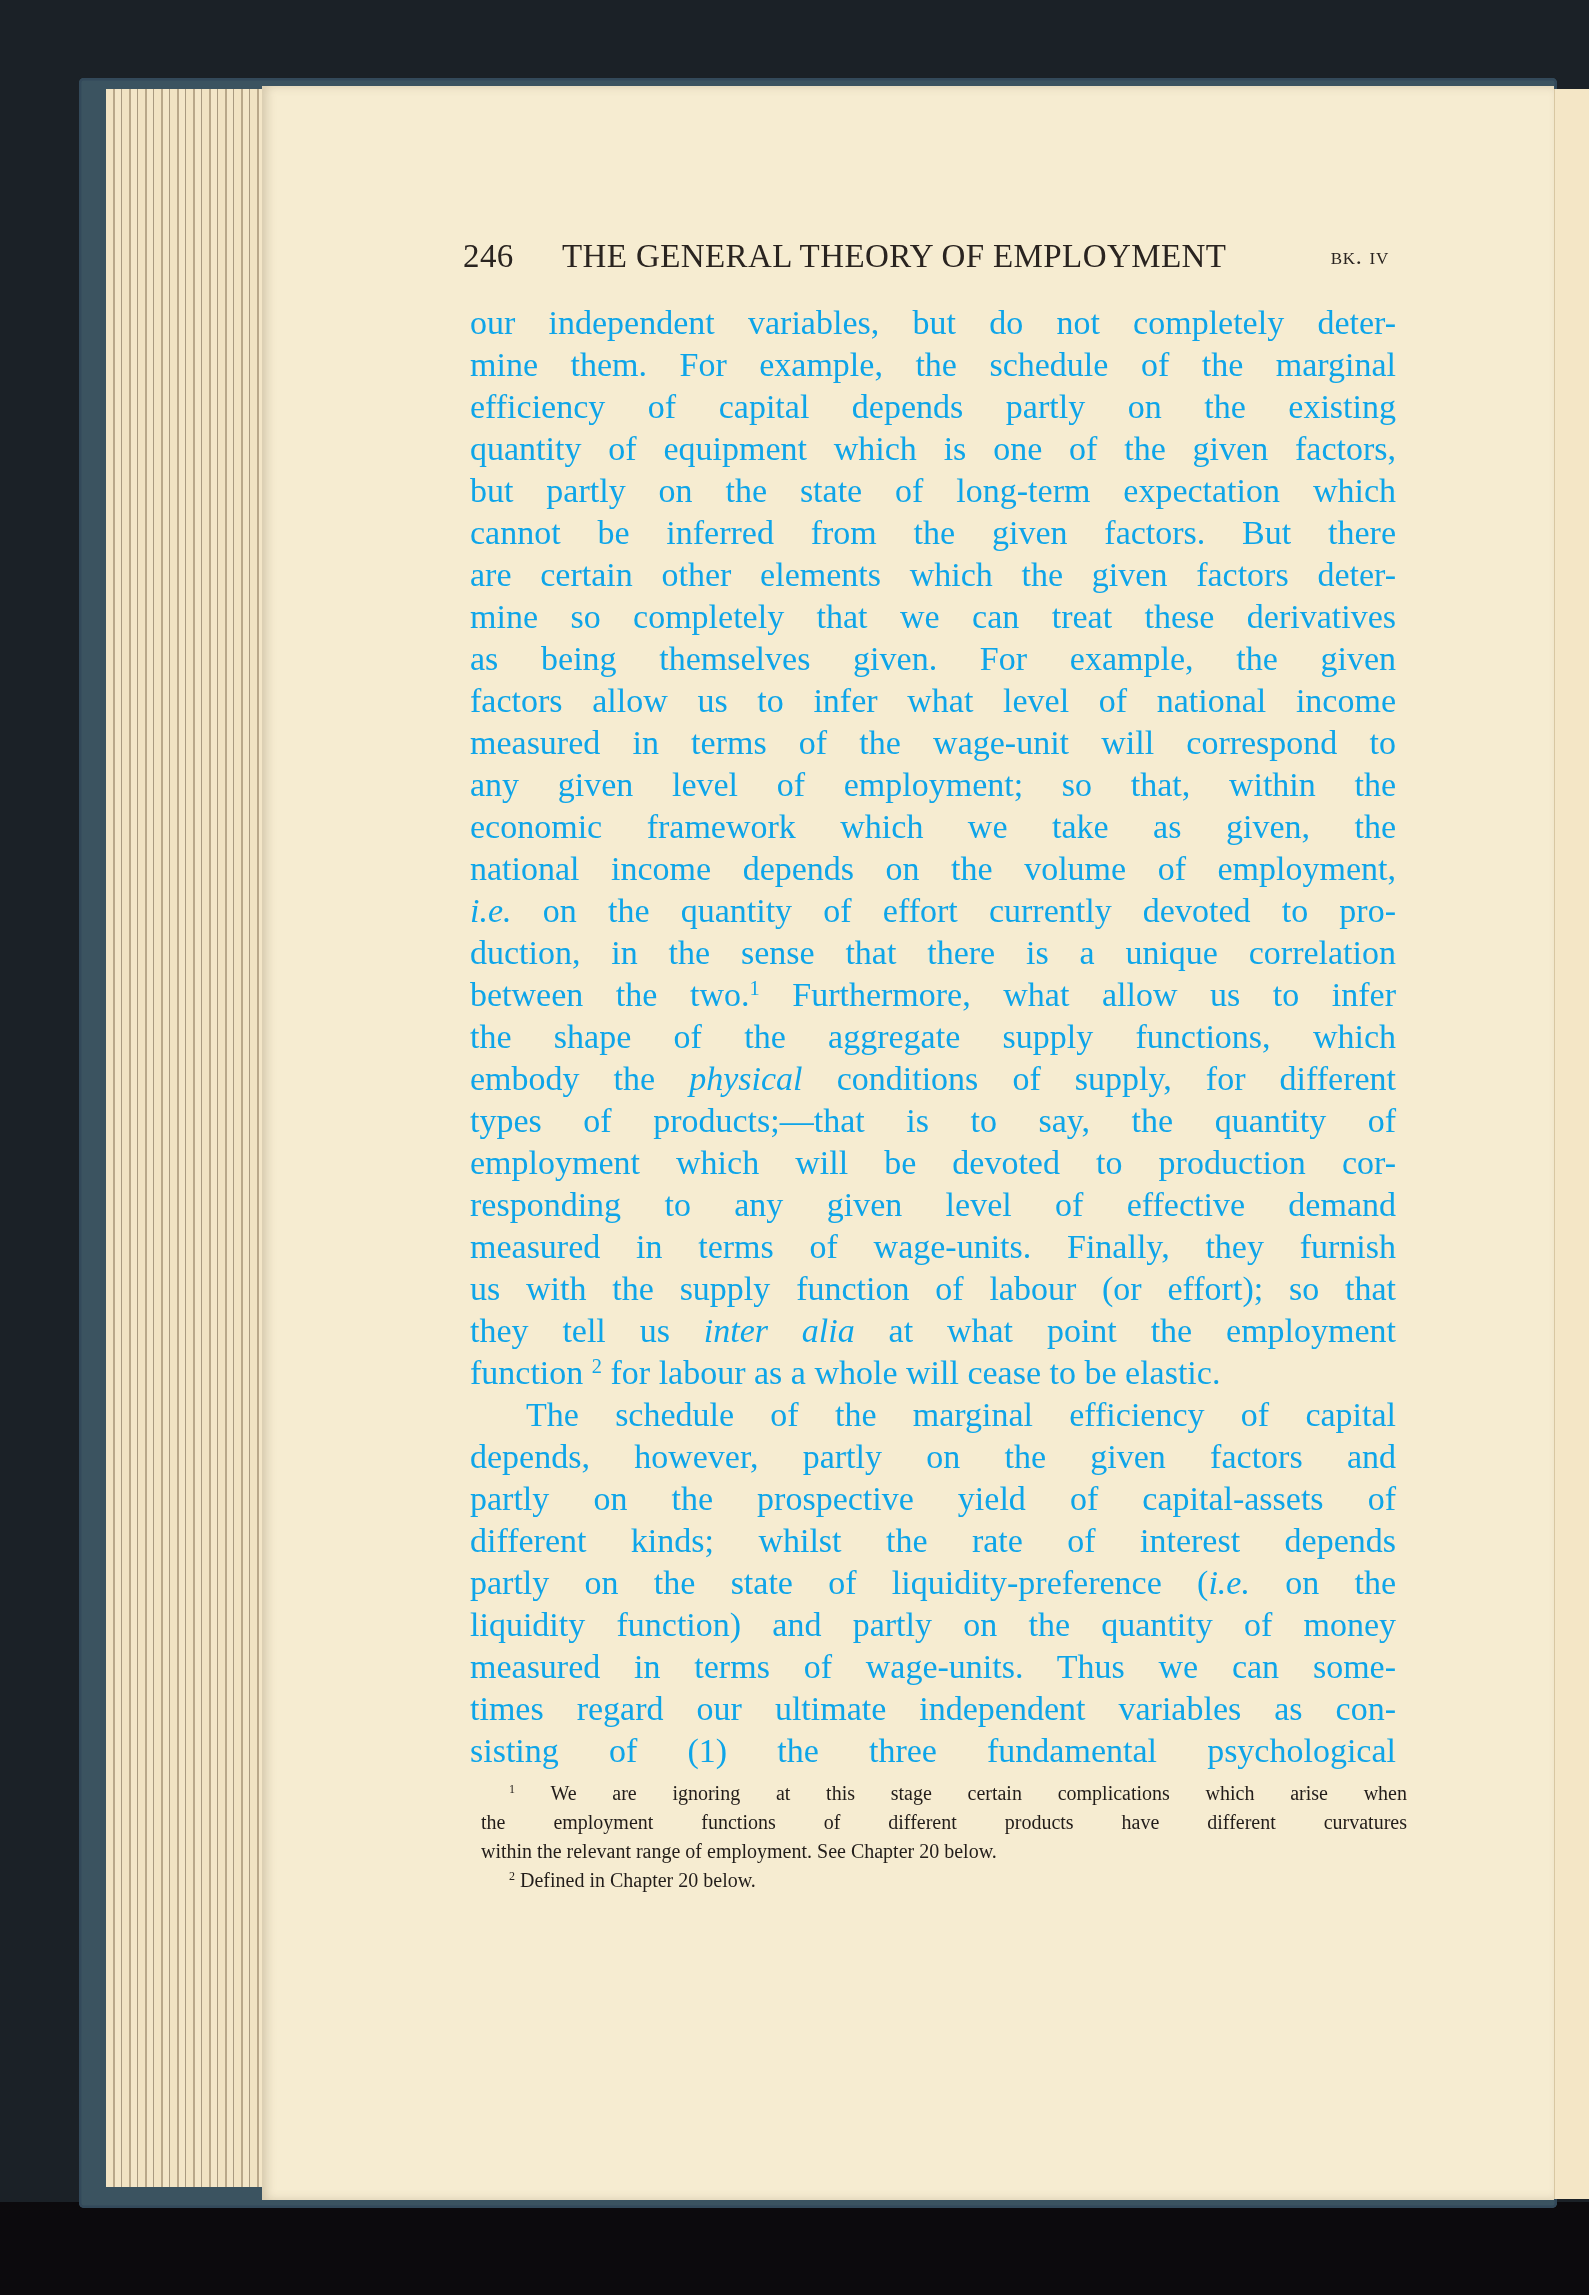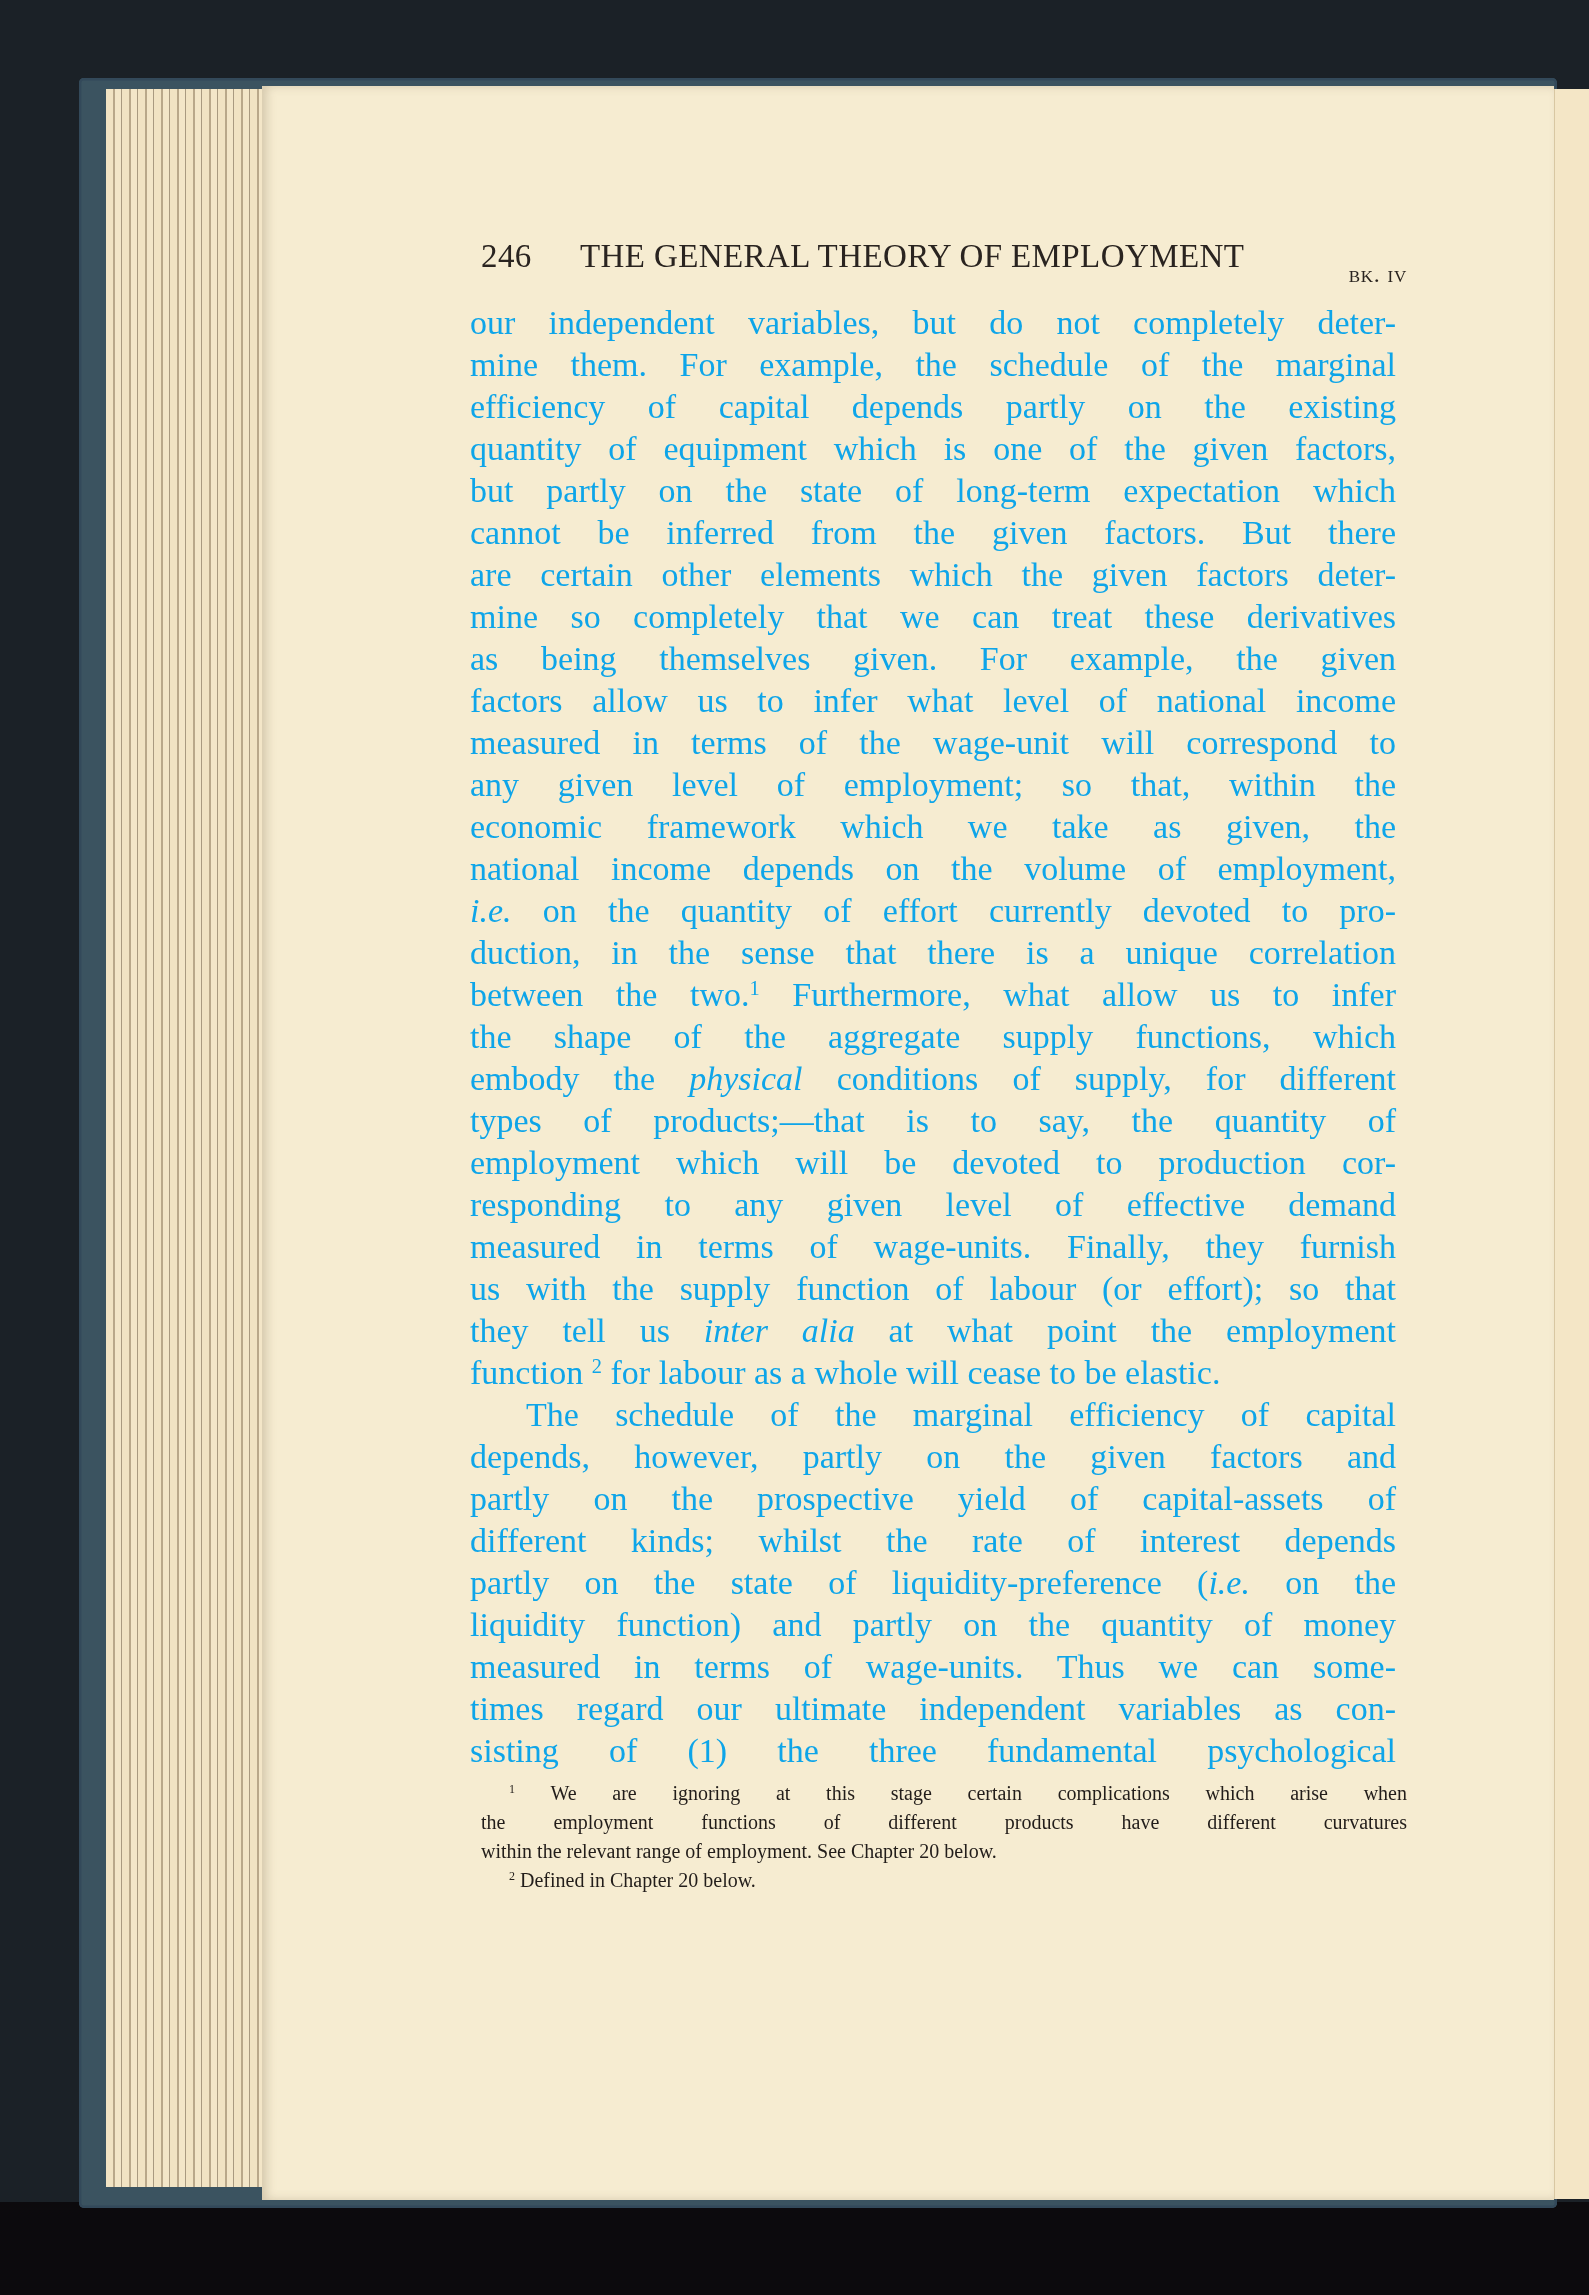--- a/index.html
+++ b/index.html
@@ -47,21 +47,21 @@
     }
     .facing-page {
       position: absolute;
       left: 1554px; top: 89px;
       width: 36px; height: 2110px;
       background: #f4e6c6;
       border-left: 1.6px solid #d8c7a2;
     }
     .header {
       position: absolute;
-      left: 481px; top: 238px;
+      left: 463px; top: 238px;
       width: 926px;
       height: 48px;
       font-size: 33px;
       color: #2a2420;
       letter-spacing: 0.4px;
       white-space: nowrap;
     }
     .header .page-number {
       position: absolute;
       left: 0; top: 0;
@@ -69,21 +69,20 @@
     .header .running-title {
       position: absolute;
       left: 87px; top: 0; margin-left: 12px;
     }
     .header .book-ref {
       position: absolute;
       right: 0; top: 4.8px;
       font-size: 24px;
       font-variant: small-caps;
       letter-spacing: 0.8px;
-      margin-top: 18px;
     }
     .body-text {
       position: absolute;
       left: 470px; top: 302px;
       width: 926px;
       font-size: 34px;
       line-height: 42px;
       color: #0ea5e9;
     }
     .body-text .line {

